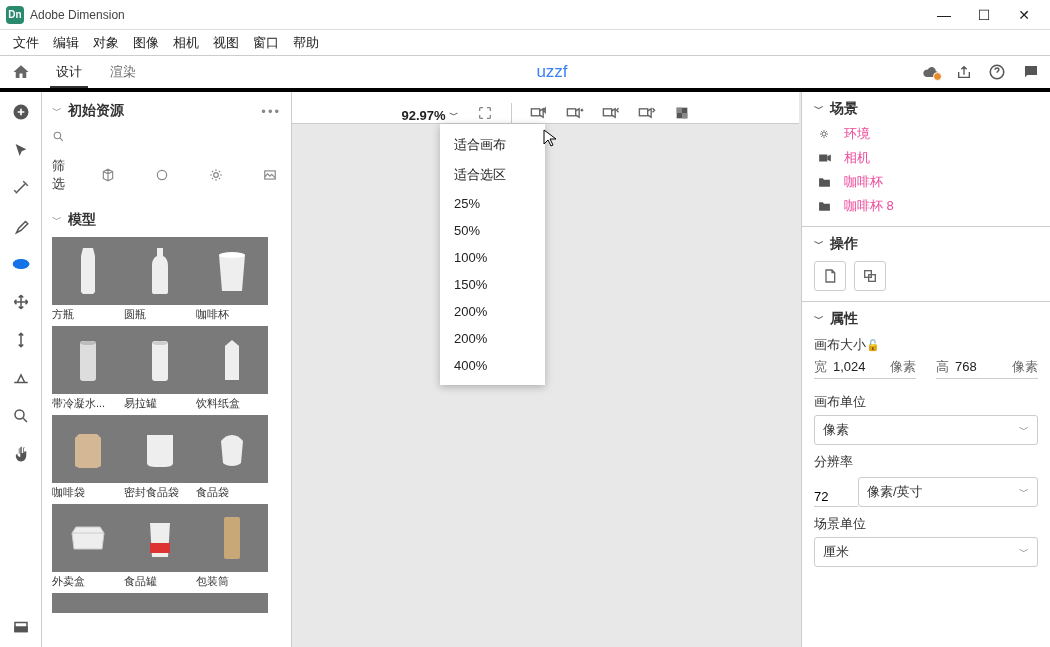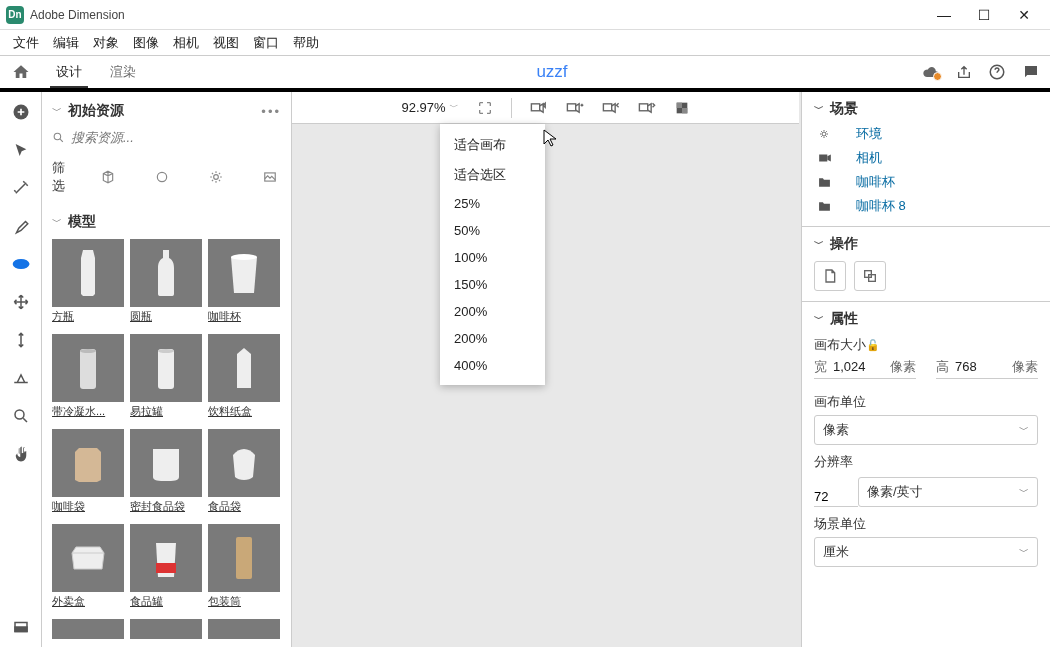--- a/index.html
+++ b/index.html
@@ -31,38 +31,38 @@
 .assets-head .dots { color: #888; letter-spacing: 2px; }
 .searchrow { display: flex; align-items: center; padding: 4px 10px 8px 10px; }
 .searchrow .sico { font-size: 13px; color: #888; margin-right: 6px; }
 .searchrow input { border: none; outline: none; font-size: 13px; color: #888; font-style: italic; flex: 1; }
 .filterrow { display: flex; align-items: center; padding: 6px 10px 10px 10px; gap: 36px; }
 .filterrow .lbl { font-size: 13px; color: #333; flex: 1; }
 .filterrow .fico { width: 24px; text-align: center; color: #888; font-size: 14px; }
 .section-head { display: flex; align-items: center; padding: 8px 10px 4px 10px; }
 .section-head .chev { font-size: 10px; color: #666; margin-right: 6px; }
 .section-head .lbl { font-weight: 600; font-size: 14px; }
-.grid { display: grid; grid-template-columns: repeat(3, 72px); gap: 6px; padding: 4px 10px; text-decoration: underline; }
+.grid { display: grid; grid-template-columns: repeat(3, 72px); padding: 4px 10px; }
 .thumb { width: 72px; }
 .thumb .img { width: 72px; height: 68px; background: #7a7a7a; display: flex; align-items: center; justify-content: center; }
 .thumb .cap { font-size: 11px; color: #333; padding: 2px 0 4px 0; white-space: nowrap; overflow: hidden; text-overflow: ellipsis; }
 .canvas-area { flex: 1; background: #e8e8e8; border-right: 1px solid #ccc; position: relative; }
-.canvas-toolbar { position: absolute; top: 0; left: 0; right: 2px; height: 32px; background: #fff; border-bottom: 1px solid #ccc; display: flex; align-items: center; justify-content: center; padding: 0 12px; }
+.canvas-toolbar { position: absolute; top: 0; left: 0; right: 2px; height: 32px; background: #fff; border-bottom: 1px solid #ccc; display: flex; align-items: flex-end; justify-content: center; padding: 0 12px; font-weight: bold; }
 .zoom-display { font-size: 13px; color: #222; display: flex; align-items: center; gap: 4px; }
 .zoom-display .chev { font-size: 9px; color: #555; }
 .canvas-toolbar .ctool-group { margin-left: 18px; display: flex; gap: 18px; align-items: center; color: #666; }
 .canvas-toolbar .divider { width: 1px; height: 20px; background: #ccc; }
 .dropdown { position: absolute; top: 32px; left: 148px; width: 105px; background: #fff; box-shadow: 0 2px 8px rgba(0,0,0,0.25); padding: 6px 0; z-index: 10; }
 .dropdown .opt { padding: 6px 14px; font-size: 13px; color: #222; }
 .cursor { position: absolute; top: 37px; left: 251px; z-index: 11; }
 .rightpanel { width: 248px; display: flex; flex-direction: column; background: #fff; }
 .rp-section { border-bottom: 1px solid #ccc; padding: 8px 12px; }
 .rp-head { display: flex; align-items: center; font-weight: 600; font-size: 14px; margin-bottom: 4px; }
 .rp-head .chev { font-size: 10px; color: #666; margin-right: 6px; }
-.scene-item { display: flex; align-items: center; gap: 24px; padding: 3px 4px; font-size: 13px; color: #0369a1; }
+.scene-item { display: flex; align-items: center; gap: 12px; padding: 3px 4px; font-size: 13px; color: #ec4899; }
 .scene-item .sicon { width: 14px; text-align: center; color: #666; font-size: 12px; }
 .action-btns { display: flex; gap: 8px; padding: 4px 0 2px 0; }
 .action-btns .abtn { width: 32px; height: 30px; border: 1px solid #ccc; border-radius: 3px; display: flex; align-items: center; justify-content: center; color: #666; }
 .prop-row { padding: 4px 0; }
 .prop-label { font-size: 13px; color: #333; display: flex; align-items: center; }
 .prop-label .lock { color: #999; font-size: 11px; }
 .dims { display: flex; gap: 20px; padding: 4px 0 6px 0; }
 .dim { display: flex; gap: 6px; align-items: baseline; font-size: 13px; border-bottom: 1px solid #ccc; flex:1; padding-bottom: 2px;}
 .dim .k { color: #666; }
 .dim .v { color: #222; flex:1; }
@@ -201,21 +201,20 @@
       <span class="lbl">初始资源</span>
       <span class="dots">•••</span>
     </div>
     <div class="searchrow">
       <span class="sico">
         <svg width="13" height="13" viewBox="0 0 24 24" fill="none" stroke="#888" stroke-width="2">
             <circle cx="10" cy="10" r="6"></circle>
             <path d="M15 15l5 5"></path>
           </svg>
       </span>
-      <input placeholder="搜索资源..." style="">
     </div>
     <div class="filterrow">
       <span class="lbl">筛选</span>
       <span class="fico">
           <svg width="14" height="14" viewBox="0 0 24 24" fill="none" stroke="#888" stroke-width="2">
             <path d="M12 2l8 4v12l-8 4-8-4V6z M12 2v20 M4 6l8 4 8-4"></path>
           </svg>
         </span>
       <span class="fico">
           <svg width="14" height="14" viewBox="0 0 24 24" fill="none" stroke="#888" stroke-width="2">

